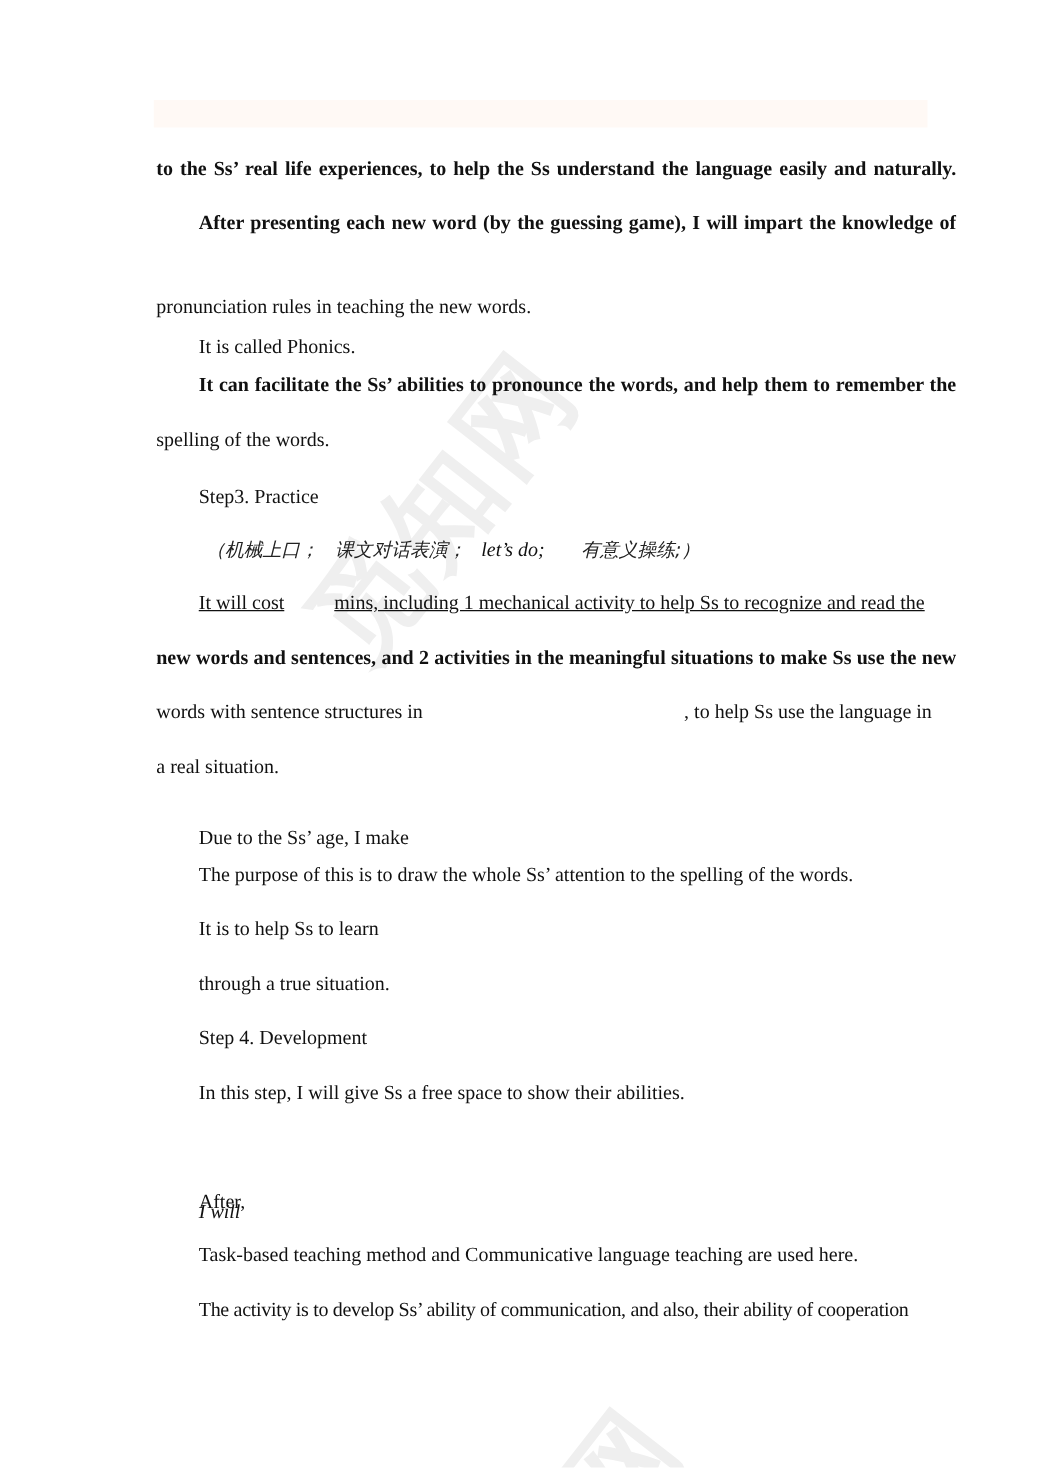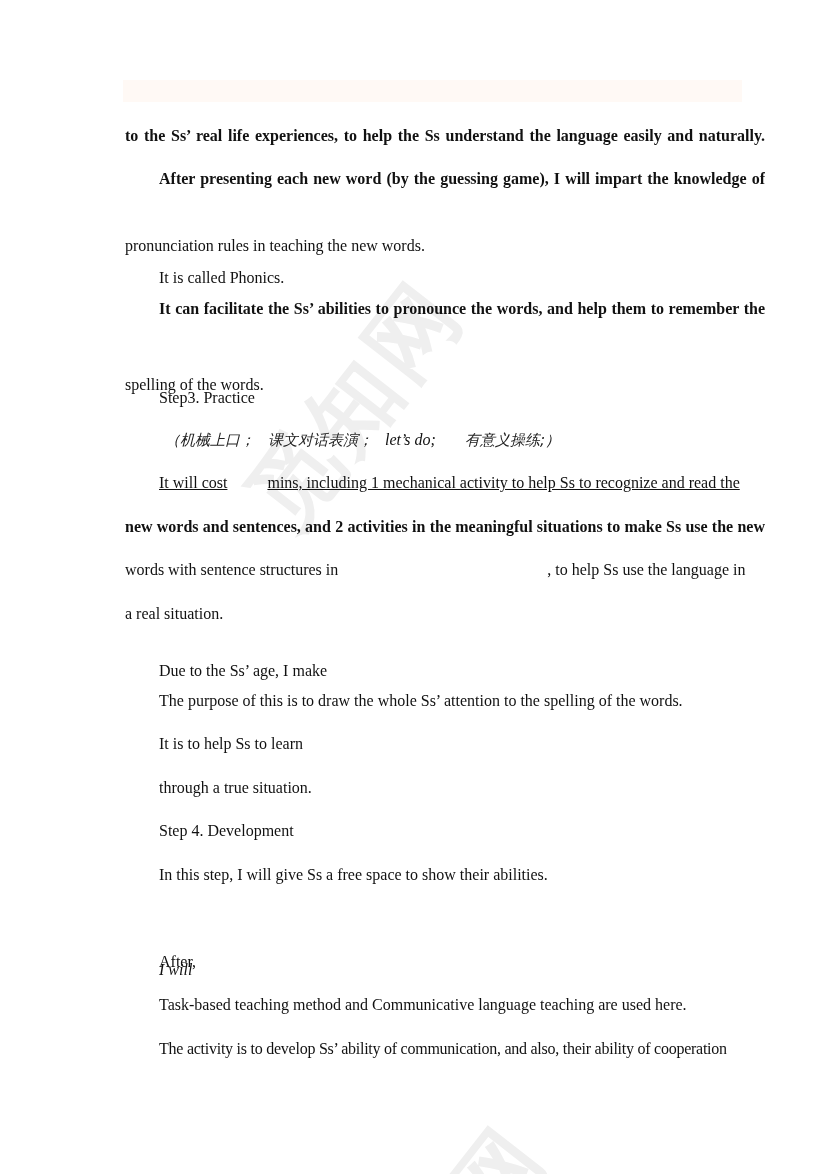--- a/index.html
+++ b/index.html
@@ -103,21 +103,21 @@
 <div class="page">
 
   <div class="line justify" style="top:126px;">to the Ss’ real life experiences, to help the Ss understand the language easily and naturally.</div>
 
   <div class="line justify indent" style="top:169px;">After presenting each new word (by the guessing game), I will impart the knowledge of</div>
   <div class="line" style="top:212px;margin-top:24px;">pronunciation rules in teaching the new words.</div>
 
   <div class="line indent" style="top:268px;">It is called Phonics.</div>
 
   <div class="line justify indent" style="top:299px;">It can facilitate the Ss’ abilities to pronounce the words, and help them to remember the</div>
-  <div class="line" style="top:343px;margin-top:32px;">spelling of the words.</div>
+  <div class="line" style="top:343px;">spelling of the words.</div>
 
   <div class="line indent" style="top:388px;">Step3. Practice</div>
 
   <div class="line cn-line" style="top:430px;">
     <span class="cn" style="width:103px;">（机械上口；</span><span class="cn" style="width:117px;">课文对话表演；</span><span style="width:80px;">let’s do;</span><span class="cn">有意义操练;）</span>
   </div>
 
   <div class="line indent" style="top:473px;text-decoration:underline;">
     <span>It will cost</span><span class="blank" style="width:40px;"></span><span>mins, including 1 mechanical activity to help Ss to recognize and read the</span>
   </div>

